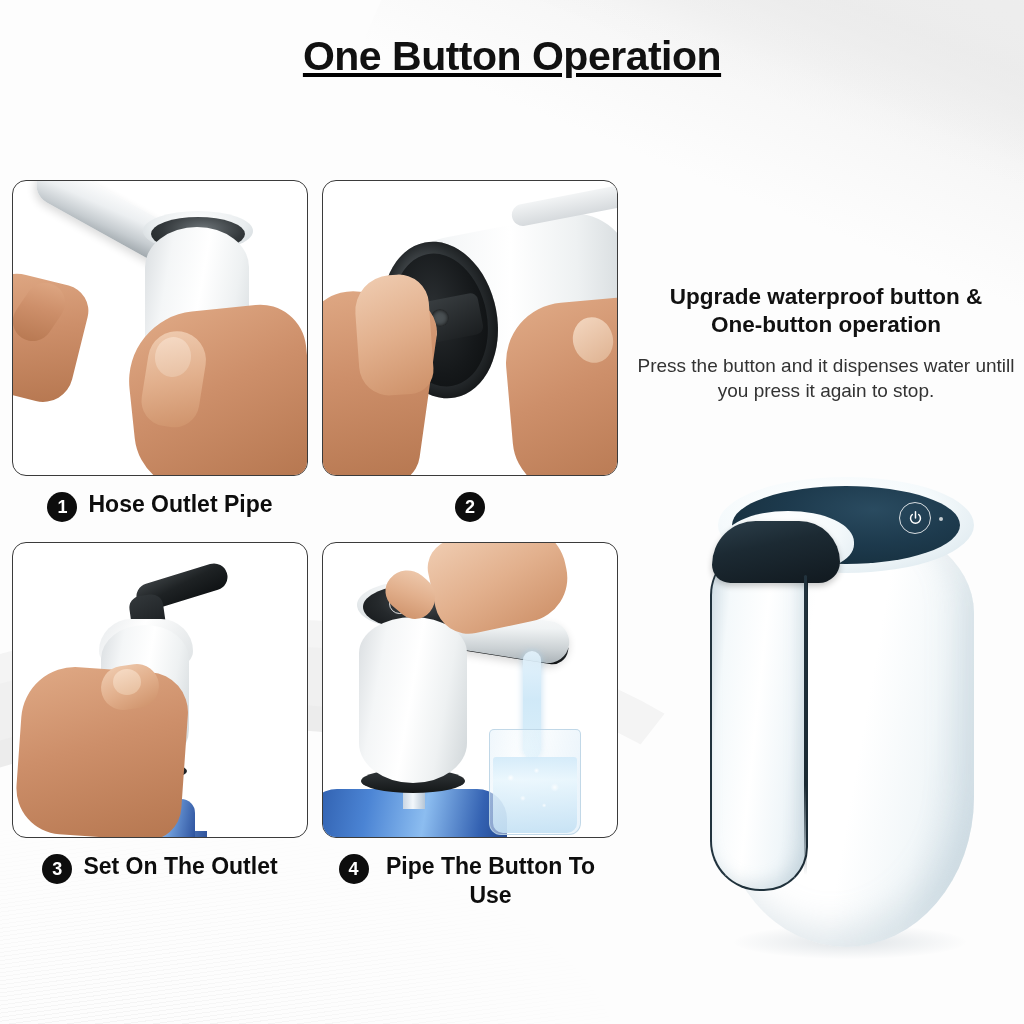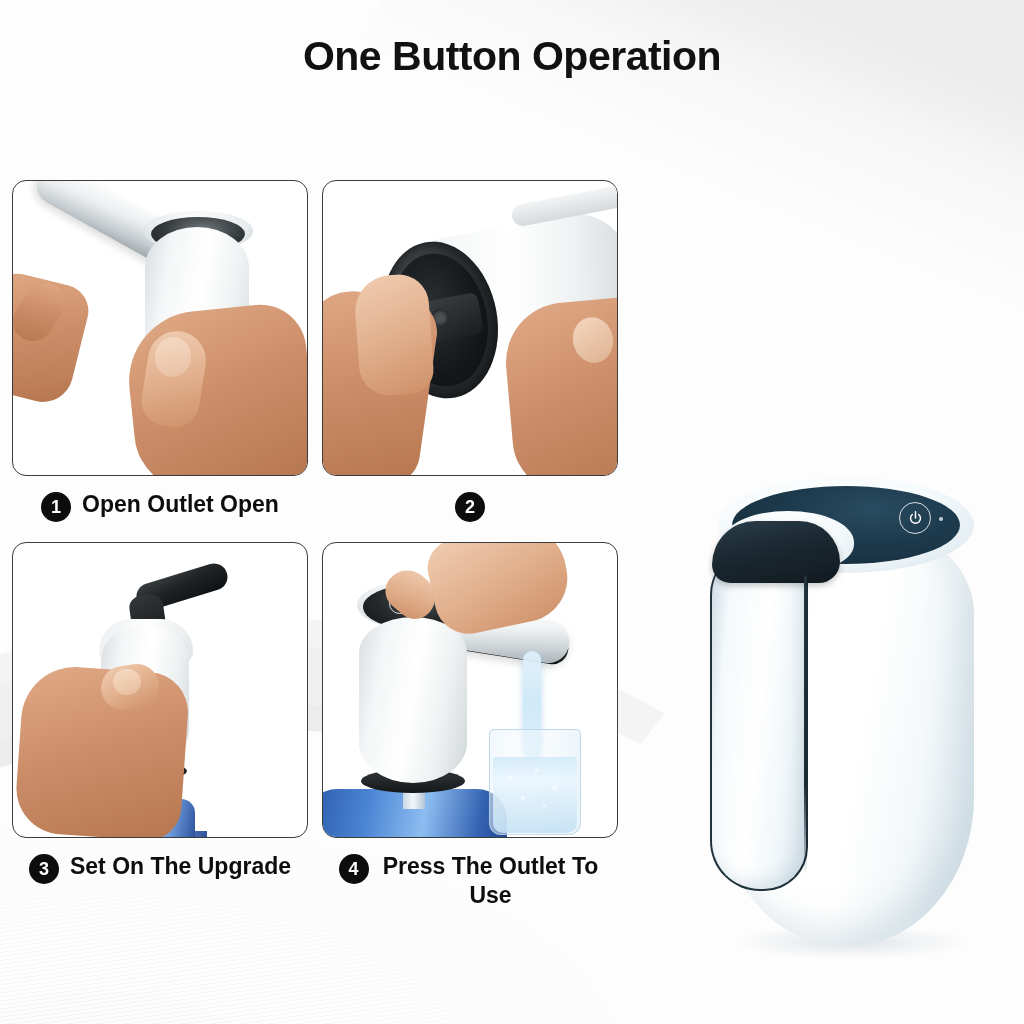--- a/index.html
+++ b/index.html
@@ -83,21 +83,21 @@
       -8deg,
       rgba(0,0,0,0.030) 0px,
       rgba(0,0,0,0.030) 1px,
       rgba(0,0,0,0) 1px,
       rgba(0,0,0,0) 4px);
     -webkit-mask-image: radial-gradient(ellipse 700px 330px at 30% 75%, #000 20%, transparent 78%);
     mask-image: radial-gradient(ellipse 700px 330px at 30% 75%, #000 20%, transparent 78%);
   }
 
   
-  .header { position: absolute; top: 0; left: 0; width: 1024px; text-align: center; z-index: 5; }
+  .header { position: absolute; top: 0; left: 0; width: 1024px; text-align: center; z-index: 5; text-decoration: underline; }
   .title {
     margin-top: 33px;
     font-size: 41px;
     font-weight: bold;
     letter-spacing: -0.5px;
     color: #111111;
   }
   .subtitle {
     margin-top: 16px;
     font-size: 21px;
@@ -649,21 +649,21 @@
             <div class="p1-dev devwhite"></div>
             <div class="p1-lhand skin"></div>
             <div class="p1-lthumb skin"></div>
             <div class="p1-hand skin"></div>
             <div class="p1-thumb skin-light"></div>
             <div class="p1-nail"></div>
           </div>
         </div>
         <div class="caption">
           <div class="badge">1</div>
-          <div class="caption-text">Open Outlet Open</div>
+          <div class="caption-text">Hose Outlet Pipe</div>
         </div>
       </div>
 
       <div class="step">
         <div class="photo">
           <div class="scene">
             <div class="p2-dev devwhite"></div>
             <div class="p2-strip"></div>
             <div class="p2-face"></div>
             <div class="p2-face-in"></div>
@@ -695,21 +695,21 @@
             <div class="p3-stem"></div>
             <div class="p3-barrel-body"></div>
             <div class="p3-barrel"></div>
             <div class="p3-hand skin"></div>
             <div class="p3-finger skin-light"></div>
             <div class="p3-nail"></div>
           </div>
         </div>
         <div class="caption">
           <div class="badge">3</div>
-          <div class="caption-text">Set On The Upgrade</div>
+          <div class="caption-text">Set On The Outlet</div>
         </div>
       </div>
 
       <div class="step">
         <div class="photo">
           <div class="scene">
             <div class="p4-barrel"></div>
             <div class="p4-stem"></div>
             <div class="p4-arm-dark"></div>
             <div class="p4-arm"></div>
@@ -721,26 +721,33 @@
             <div class="p4-stream"></div>
             <div class="p4-glass"></div>
             <div class="p4-water"></div>
             <div class="p4-bubbles"></div>
             <div class="p4-hand skin-light"></div>
             <div class="p4-finger skin-light"></div>
           </div>
         </div>
         <div class="caption">
           <div class="badge">4</div>
-          <div class="caption-text">Press The Outlet To Use</div>
+          <div class="caption-text">Pipe The Button To Use</div>
         </div>
       </div>
     </div>
   </div>
 
+  <div class="right-copy">
+    <div class="right-head">
+      <div>Upgrade waterproof button &amp;</div>
+      <div>One-button operation</div>
+    </div>
+    <div class="right-body">Press the button and it dispenses water untill you press it again to stop.</div>
+  </div>
 
   <div class="hero">
     <div class="hero-shadow"></div>
     <div class="hero-body"></div>
     <div class="hero-rim"></div>
     <div class="hero-top"></div>
     <div class="hero-notch"></div>
     <div class="hero-power">
       <svg viewBox="0 0 24 24" fill="none" stroke="#ffffff" stroke-width="2.1" stroke-linecap="round">
         <path d="M7.5 6.4a7 7 0 1 0 9 0"></path>

